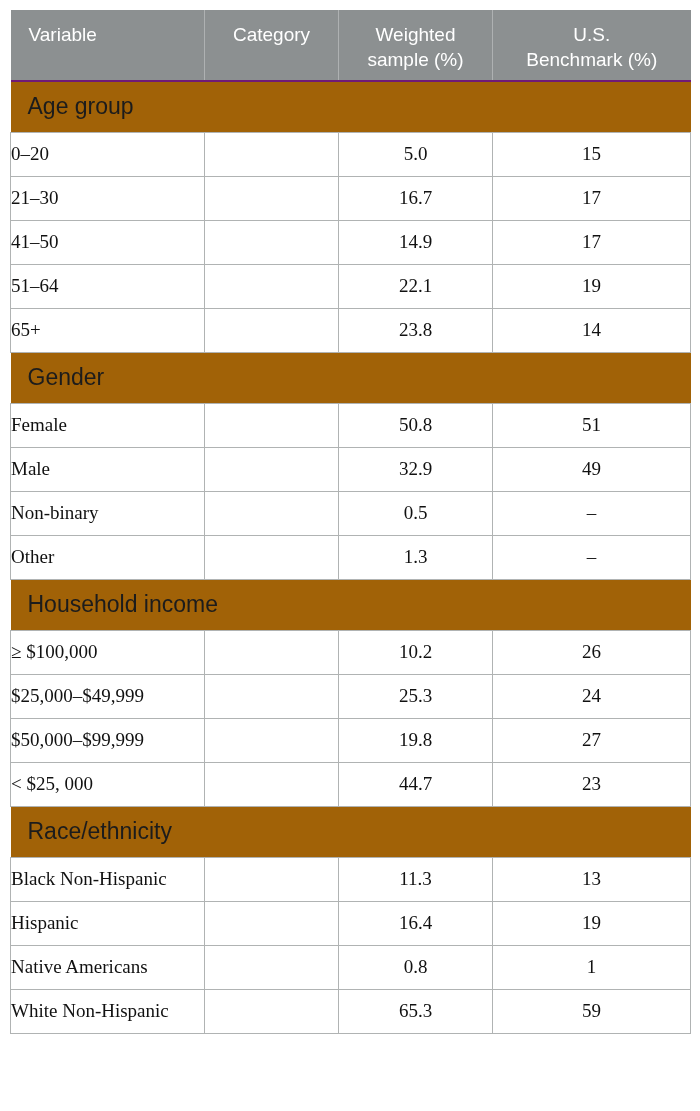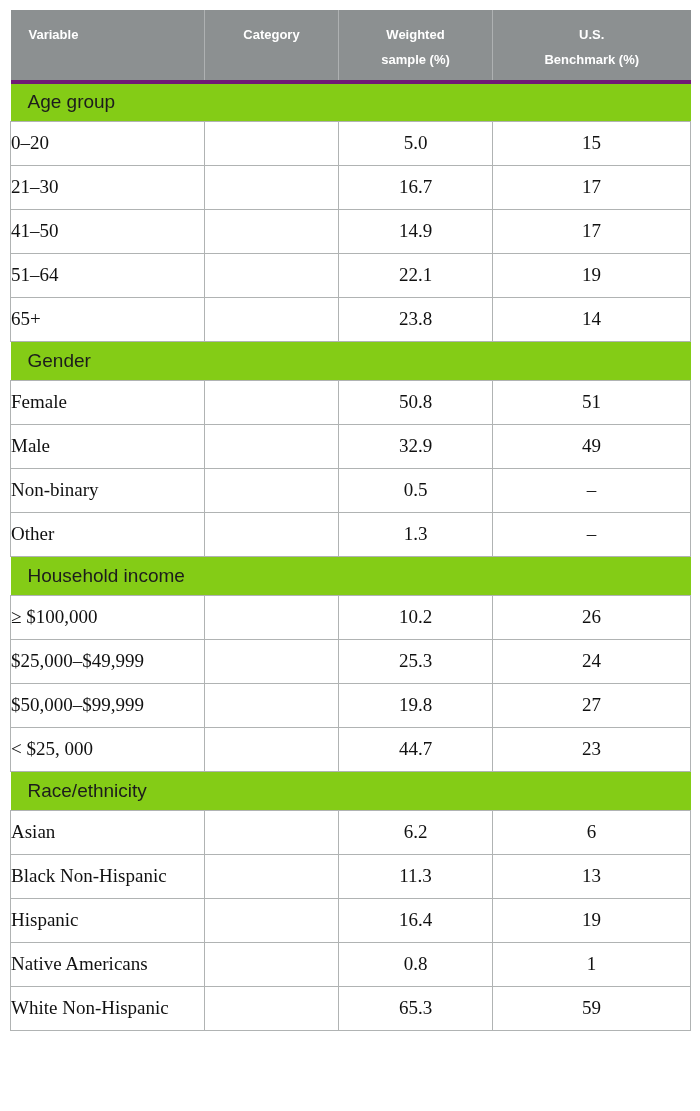--- a/index.html
+++ b/index.html
@@ -22,47 +22,47 @@
     top: 10px;
     width: 680px;
     border-collapse: collapse;
     table-layout: fixed;
   }
   
   tr.head th {
     background: #8c9091;
     color: #ffffff;
     font-family: "Liberation Sans", sans-serif;
-    font-weight: 700;
-    font-size: 13px;
+    font-weight: 400;
+    font-size: 19px;
     line-height: 25px;
     vertical-align: top;
     padding-top: 12px;
     padding-bottom: 8px;
     height: 67px;
     box-sizing: border-box;
     border: none;
-    border-bottom: 4px solid #701a75;
+    border-bottom: 2px solid #701a75;
   }
   tr.head th.th-var {
     text-align: left;
     padding-left: 18px;
   }
   tr.head th.th-center { text-align: center; }
   tr.head th.divided { border-left: 1px solid #aeb1b2; }
   
   tr.sec td {
-    background: #84cc16;
+    background: #a16207;
     color: #1c1c1c;
     font-family: "Liberation Sans", sans-serif;
-    font-size: 19px;
+    font-size: 23px;
     font-weight: 400;
     text-align: left;
     padding-left: 17px;
-    height: 39px;
+    height: 51px;
     box-sizing: border-box;
     border-top: 1px solid #b0b3b3;
     border-bottom: 1px solid #b0b3b3;
   }
   
   tr.row td {
     background: #ffffff;
     color: #111111;
     font-family: "Liberation Serif", serif;
     font-size: 19px;
@@ -195,26 +195,20 @@
         <td class="var">&lt; $25, 000</td>
         <td class="cat"></td>
         <td class="num">44.7</td>
         <td class="num">23</td>
       </tr>
 
       <tr class="sec">
         <td colspan="4">Race/ethnicity</td>
       </tr>
       <tr class="row">
-        <td class="var">Asian</td>
-        <td class="cat"></td>
-        <td class="num">6.2</td>
-        <td class="num">6</td>
-      </tr>
-      <tr class="row">
         <td class="var">Black Non-Hispanic</td>
         <td class="cat"></td>
         <td class="num">11.3</td>
         <td class="num">13</td>
       </tr>
       <tr class="row">
         <td class="var">Hispanic</td>
         <td class="cat"></td>
         <td class="num">16.4</td>
         <td class="num">19</td>

